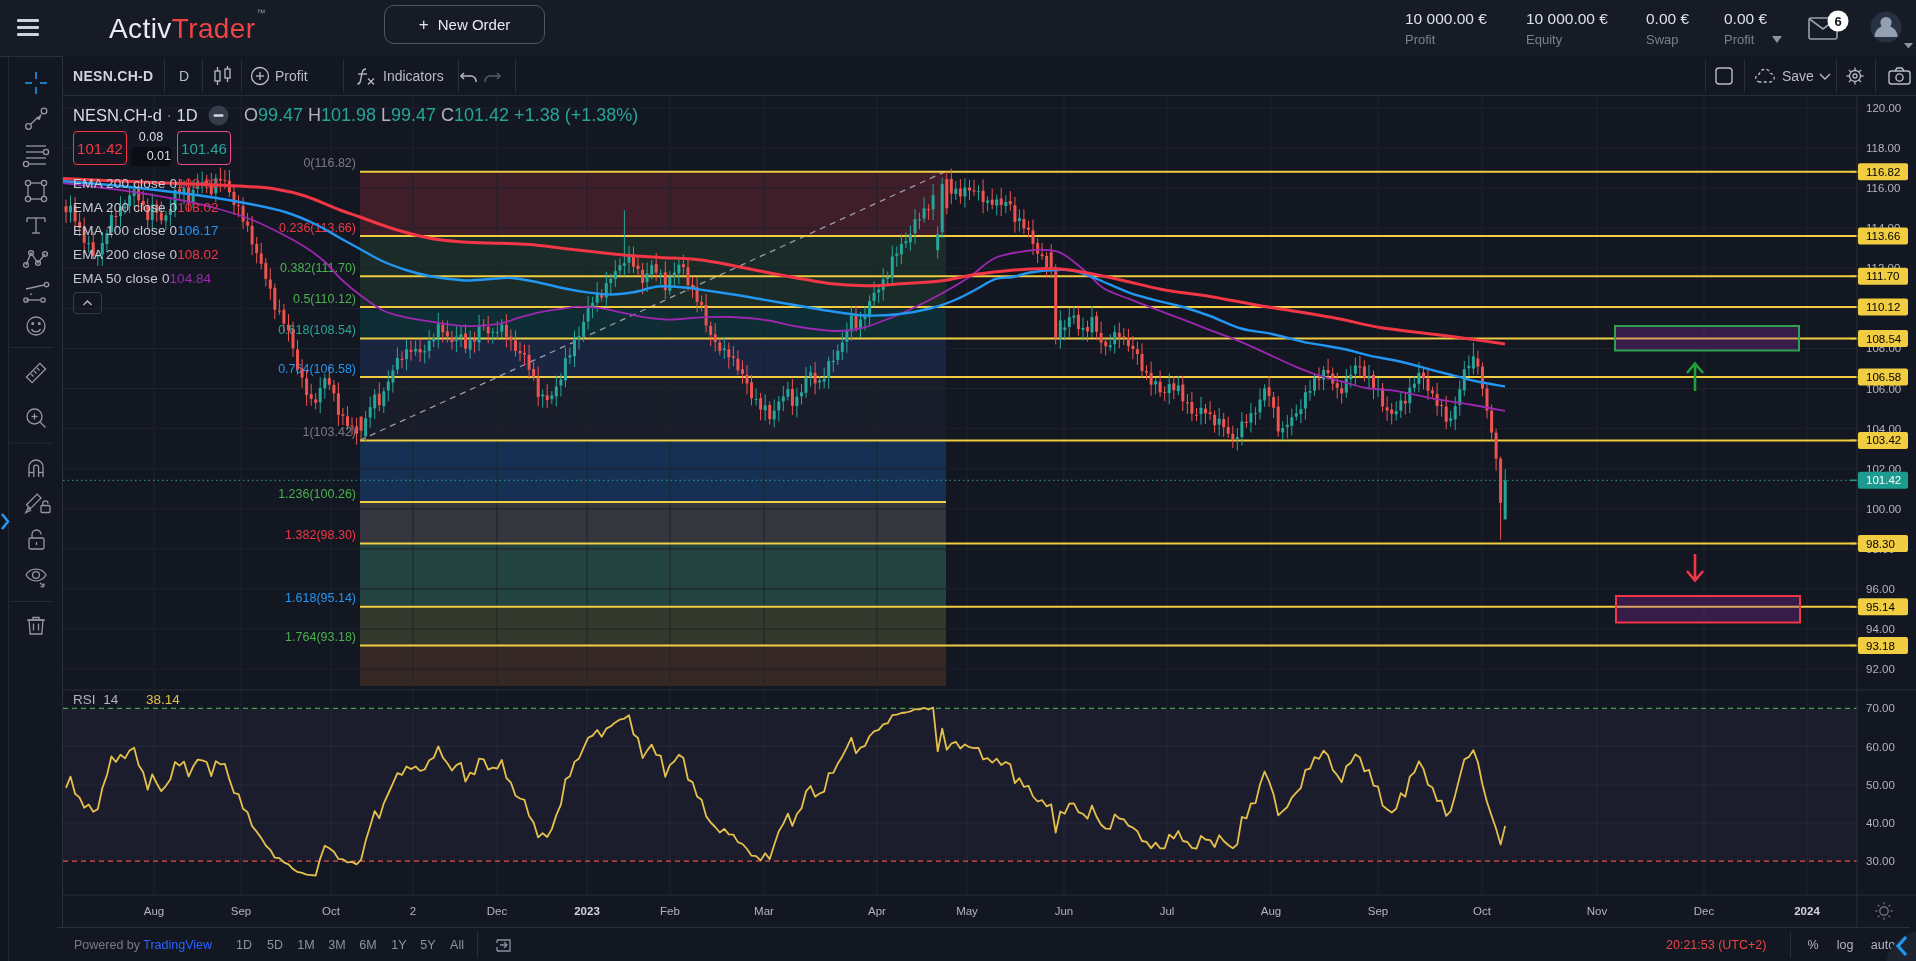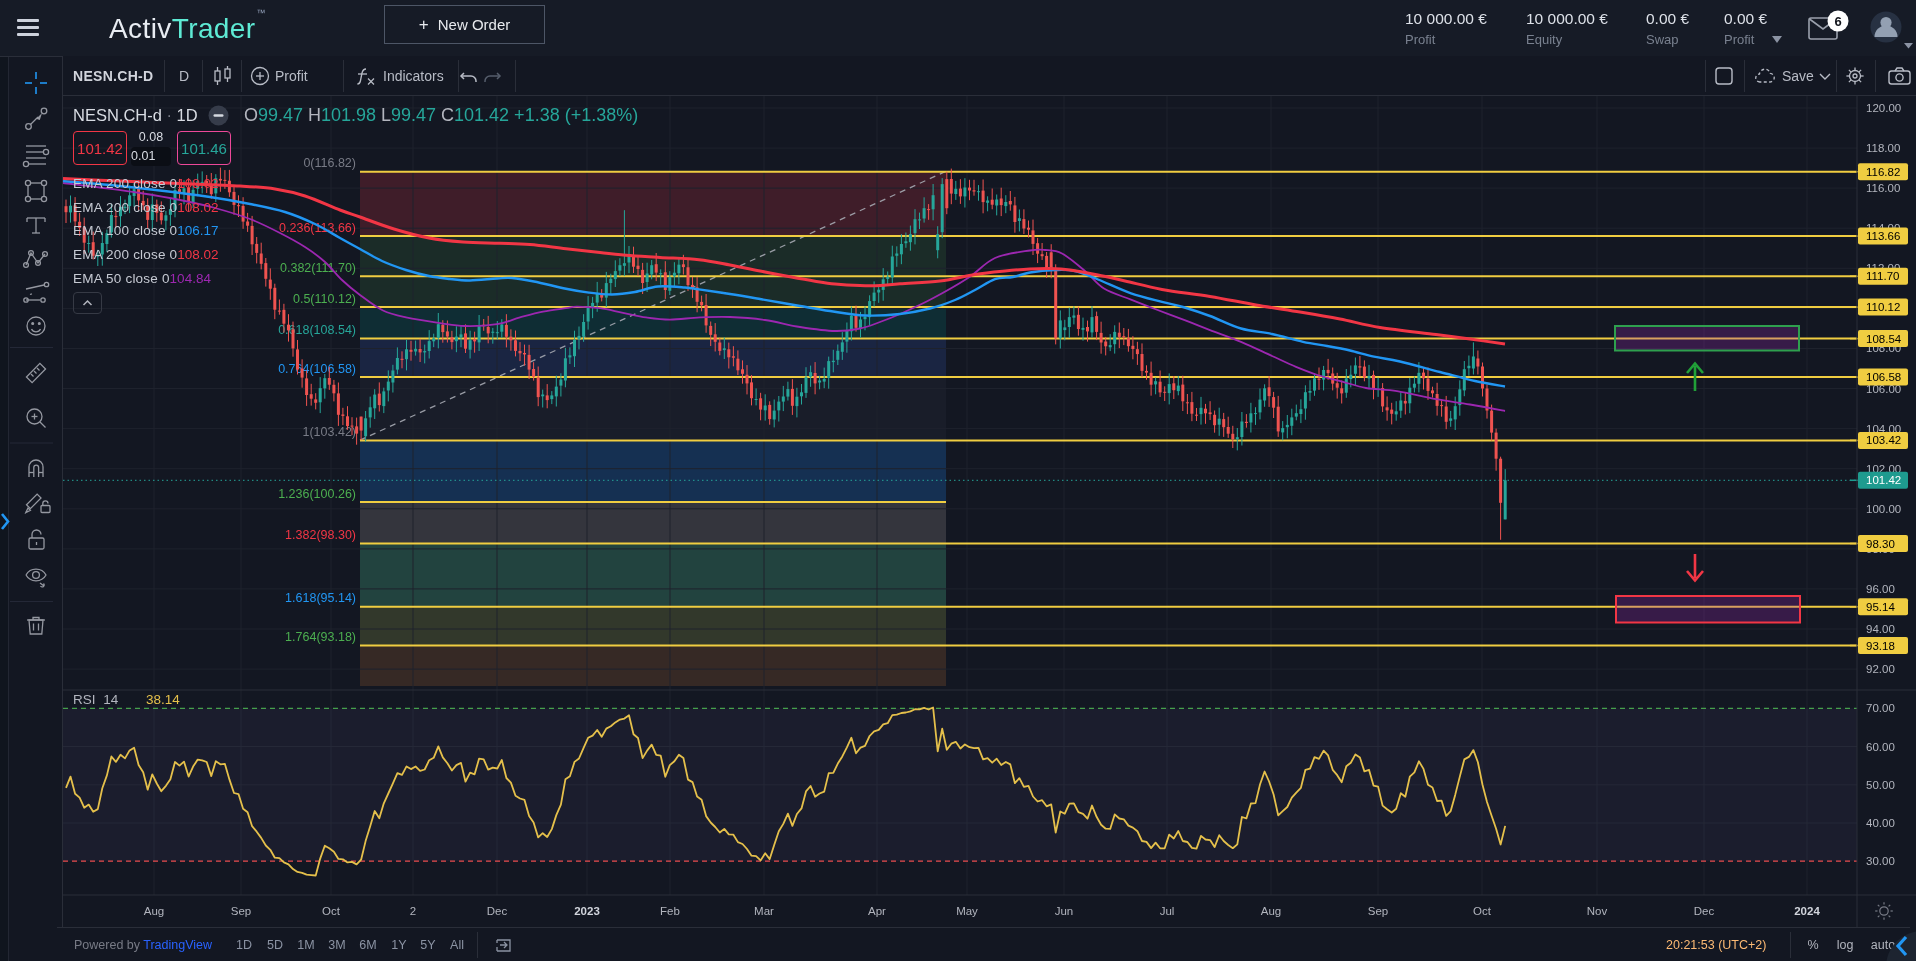--- a/index.html
+++ b/index.html
@@ -3,23 +3,23 @@
 <style>
 *{margin:0;padding:0;box-sizing:border-box}
 html,body{width:1916px;height:961px;overflow:hidden;background:#131722;font-family:"Liberation Sans",sans-serif;-webkit-font-smoothing:antialiased}
 .abs{position:absolute}
 #chartsvg{position:absolute;left:0;top:0}
 
 #topbar{position:absolute;left:0;top:0;width:1916px;height:56px;background:#161b26;z-index:30}
 #burger{position:absolute;left:17px;top:19px;width:22px;height:17px}
 #burger div{height:2.6px;background:#cdd2dc;border-radius:1px;margin-bottom:4.4px}
 #logo{position:absolute;left:109px;top:13px;font-size:28px;letter-spacing:0.4px;color:#e8ecf2}
-#logo .t2{color:#5eead4}
+#logo .t2{color:#ef4444}
 #logo sup{font-size:9px;color:#93a1ba;top:-12px;position:relative;left:1px}
-#neworder{position:absolute;left:384px;top:5px;width:161px;height:39px;border:1px solid #4d5666;border-radius:0;color:#e8eaee;font-size:15px;text-align:center;line-height:38px}
+#neworder{position:absolute;left:384px;top:5px;width:161px;height:39px;border:1px solid #4d5666;border-radius:10px;color:#e8eaee;font-size:15px;text-align:center;line-height:38px}
 .acct{position:absolute;top:10px}
 .acct .v{font-size:15.5px;color:#dde1e8;white-space:nowrap}
 .acct .l{font-size:13px;color:#79818f;margin-top:4px}
 .caret{position:absolute;width:0;height:0;border-left:5.5px solid transparent;border-right:5.5px solid transparent;border-top:7px solid #8b93a3}
 
 #toolbar{position:absolute;left:63px;top:56px;width:1853px;height:40px;background:#131722;border-bottom:1px solid #2a2e39;z-index:25}
 .tsep{position:absolute;top:4px;width:1px;height:32px;background:#2a2e39}
 .titem{position:absolute;top:0;height:40px;line-height:40px;color:#b8bcc6;font-size:14px}
 
 #sidebar{position:absolute;left:0;top:56px;width:63px;height:905px;background:#131722;z-index:25;border-top:1px solid #2a2e39}
@@ -809,21 +809,21 @@
 <div id="row1">NESN.CH-d <span style="color:#787b86">·</span> 1D
   <svg width="21" height="21" style="vertical-align:-5px;margin-left:6px;margin-right:10px">
       <circle cx="10.5" cy="10.5" r="10" fill="#363c4a"></circle>
       <rect x="5.5" y="9.3" width="10" height="2.4" rx="1.2" fill="#d5d9e0"></rect>
     </svg>
   <span id="ohlc"><span class="k">O</span>99.47 <span class="k">H</span>101.98 <span class="k">L</span>99.47 <span class="k">C</span>101.42 +1.38 (+1.38%)</span>
 </div>
 <div id="quotes">
   <div class="qbox" style="left:0;border:1px solid #f23645;color:#f23645">101.42</div>
   <div class="abs" style="left:60px;top:-1px;width:36px;text-align:center;font-size:12.5px;color:#d8dce3">0.08</div>
-  <div class="abs" style="left:58px;top:16px;width:40px;height:19px;background:#0b0e15;border-radius:4px;text-align:left;font-size:12.5px;color:#d8dce3;line-height:19px">0.01</div>
+  <div class="abs" style="left:58px;top:16px;width:40px;height:19px;background:#0b0e15;border-radius:4px;text-align:right;font-size:12.5px;color:#d8dce3;line-height:19px">0.01</div>
   <div class="qbox" style="left:104px;border:1px solid #ec4899;color:#26a69a">101.46</div>
 </div>
 <div class="emarow" style="top:176px"><span class="emaname">EMA 200 close 0</span><span style="color:#f23645">108.02</span></div>
 <div class="emarow" style="top:199.5px"><span class="emaname">EMA 200 close 0</span><span style="color:#f23645">108.02</span></div>
 <div class="emarow" style="top:223px"><span class="emaname">EMA 100 close 0</span><span style="color:#2196f3">106.17</span></div>
 <div class="emarow" style="top:247px"><span class="emaname">EMA 200 close 0</span><span style="color:#f23645">108.02</span></div>
 <div class="emarow" style="top:271px"><span class="emaname">EMA 50 close 0</span><span style="color:#9c27b0">104.84</span></div>
 <div id="collapse"><svg width="27" height="20">
       <path d="M9.5 12 L13.5 8 L17.5 12" stroke="#b2b5be" stroke-width="1.5" fill="none"></path>
     </svg></div>
@@ -839,21 +839,21 @@
   <div class="btn" style="left:327px;width:30px">1Y</div>
   <div class="btn" style="left:356px;width:30px">5Y</div>
   <div class="btn" style="left:385px;width:30px">All</div>
   <div class="tsep" style="left:420px;top:4px;height:26px"></div>
   <svg class="abs" style="left:436px;top:8px" width="22" height="18" stroke="#8b93a3" fill="none" stroke-width="1.3">
     <path d="M5 3 h12 v12 h-12 z M5 3 v-1 M17 15 l2 2 M8 9 l3 3 l5 -5" opacity="0"></path>
     <path d="M4 4 h13 v11 h-13"></path>
       <path d="M4 4 v3 M4 11 v4"></path>
       <path d="M7 9 h7 m-3 -3 l3 3 l-3 3"></path>
   </svg>
-  <div class="btn" style="left:1609px;width:236px;text-align:left;color:#fdba74">20:21:53 (UTC+2)</div>
+  <div class="btn" style="left:1609px;width:236px;text-align:left;color:#ef4444">20:21:53 (UTC+2)</div>
   <div class="tsep" style="left:1733px;top:4px;height:26px"></div>
   <div class="btn" style="left:1741px;width:30px;color:#b2b5be">%</div>
   <div class="btn" style="left:1771px;width:34px;color:#b2b5be">log</div>
   <div class="btn" style="left:1806px;width:40px;color:#b2b5be">auto</div>
 </div>
 <svg class="abs" style="left:1876px;top:925px;z-index:40" width="40" height="36">
   <circle cx="46" cy="42" r="36" fill="#1d2430"></circle>
   <path d="M30 12 L22 21 L30 30" stroke="#2196f3" stroke-width="3.2" fill="none"></path>
 </svg>
 

